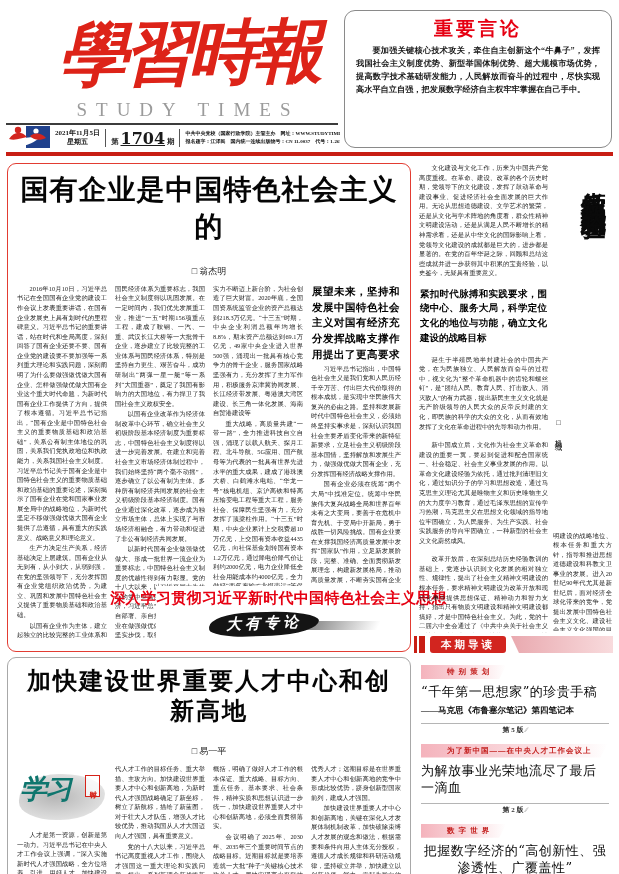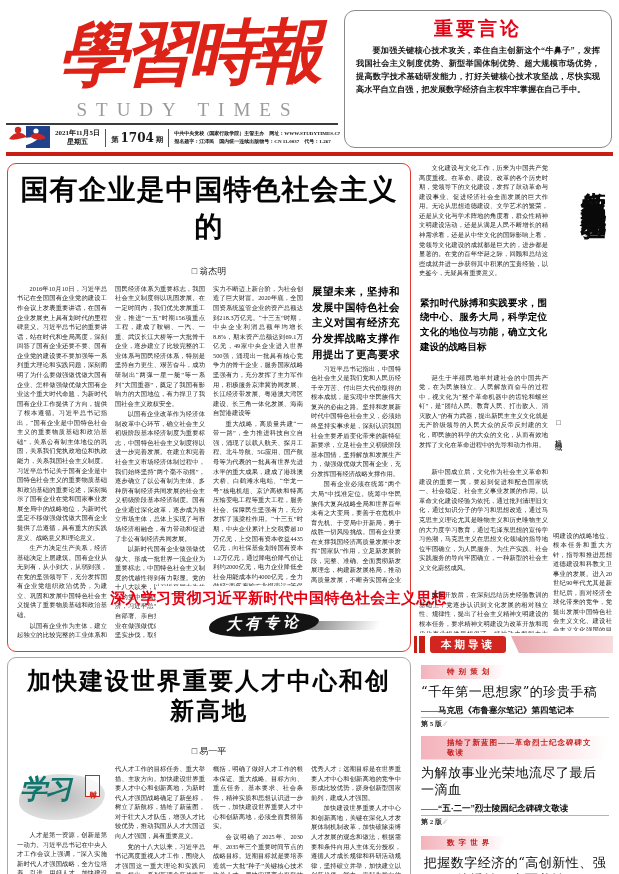--- a/index.html
+++ b/index.html
@@ -22,21 +22,21 @@
   }
   .top-rule { position:absolute; left:6px; top:123px; width:332px; height:2px; background:#3c3c3c; }
   .infobar {
     position:absolute; left:6px; top:126px; width:334px; height:24px;
     display:flex; align-items:center; gap:5px; overflow:hidden;
   }
   .emblem { flex:0 0 auto; }
   .ib-date { text-align:center; font-size:7px; font-weight:bold; line-height:1.3; white-space:nowrap; }
   .vdiv { width:1px; height:18px; background:#555; flex:0 0 auto; }
   .ib-issue { font-size:7.5px; font-weight:bold; white-space:nowrap; }
-  .ib-issue b { font-size:12px; font-family:"DejaVu Serif",serif; }
+  .ib-issue b { font-size:16px; font-family:"DejaVu Serif",serif;text-decoration:underline; }
   .ib-pub { font-size:5px; line-height:1.7; color:#111; white-space:nowrap; font-weight:bold; }
   .red-rule { position:absolute; left:6px; top:152px; width:607px; height:4px; background:#c81e14; }
   
   .quote-box {
     position:absolute; left:344px; top:10px; width:268px; height:138px;
     border:1.3px solid #8a8a8a; border-radius:11px; padding:5px 11px; background:#fff;
   }
   .quote-title {
     text-align:center; color:#e60012; font-weight:bold; font-size:19px;
     letter-spacing:3px; font-family:"Liberation Sans",sans-serif; margin-bottom:2px;
@@ -81,21 +81,21 @@
     position:absolute; left:40px; top:0; background:#141414; color:#fff;
     font-size:15px; font-style:italic; font-weight:bold; letter-spacing:4px;
     padding:2px 17px 3px; border-radius:48% 60% 55% 45% / 70% 55% 72% 45%;
     transform:rotate(-2deg); font-family:"DejaVu Serif",serif;
   }
   
   .right-article { position:absolute; left:419px; top:163px; width:193px; height:470px; display:flex; gap:5px; }
   .ra-text {
     width:129px; font-size:6.3px; line-height:1.52; text-align:justify; overflow:hidden; color:#1c1c1c;
   }
-  .ra-text p { text-indent:2em; margin-bottom:18px; }
+  .ra-text p { text-indent:2em; margin-bottom:9px; }
   .ra-subhead {
     font-size:9.5px; font-weight:bold; line-height:1.55; margin:7px 1px;
     text-indent:0 !important; color:#000;
   }
   .ra-side { width:59px; position:relative; }
   .vert-head {
     writing-mode:vertical-rl; font-family:"DejaVu Serif",serif; font-weight:bold;
     font-size:25px; letter-spacing:2px; height:352px; margin:8px 2px 0 auto; color:#0a0a0a;
   }
   .vert-author {
@@ -125,22 +125,22 @@
     clip-path:polygon(0 0,100% 0,calc(100% - 7px) 100%,0 100%);
     font-family:"Liberation Sans",sans-serif;
   }
   .dg-title {
     font-family:"DejaVu Serif",serif; font-size:13px; font-weight:normal;
     line-height:1.35; letter-spacing:0.5px; color:#0a0a0a;
   }
   .dg-title.center { text-align:center; }
   .dg-sub { font-size:8.5px; font-weight:bold; margin-top:4px; color:#111; }
   .dg-page {
-    border-top:1px solid #b5b5b5; margin-bottom:4px; padding-top:1px;
-    text-align:left; font-size:7px; color:#333; font-weight:bold;
+    border-top:1px solid #b5b5b5; margin-top:6px; margin-bottom:4px; padding-top:1px;
+    text-align:center; font-size:7px; color:#333; font-weight:bold;
   }
   .dg-page::after { content:" ∕∕"; color:#999; }
   
   .bottom-box {
     position:absolute; left:7px; top:657px; width:404px; height:230px;
     border:1.2px solid #a8a8a8; border-radius:9px; padding:8px 9px; background:#fff; overflow:hidden;
   }
   .bottom-headline {
     text-align:center; font-family:"DejaVu Serif",serif; font-weight:bold;
     font-size:24px; letter-spacing:2px; color:#050505; line-height:1.25;
@@ -200,21 +200,21 @@
     <span class="vdiv"></span>
     <span class="ib-pub">
       <span>中共中央党校（国家行政学院）主管主办　网址：WWW.STUDYTIMES.CN</span><br>
       <span>报名题字：江泽民　国内统一连续出版物号：CN 11-0037　代号：1-267</span>
     </span>
   </div>
   <div class="red-rule"></div>
 
   <div class="quote-box">
     <div class="quote-title">重要言论</div>
-    <div class="quote-body">要加强关键核心技术攻关，牵住自主创新这个“牛鼻子”，发挥我国社会主义制度优势、新型举国体制优势、超大规模市场优势，提高数字技术基础研发能力，打好关键核心技术攻坚战，尽快实现高水平自立自强，把发展数字经济自主权牢牢掌握在自己手中。</div>
+    <div class="quote-body">要加强关键核心技术攻关，牵住自主创新这个“牛鼻子”，发挥我国社会主义制度优势、新型举国体制优势、超大规模市场优势，提高数字技术基础研发能力，人民解放而奋斗的过程中，尽快实现高水平自立自强，把发展数字经济自主权牢牢掌握在自己手中。</div>
   </div>
 
   <div class="main-box">
     <div class="main-headline">
       <span>国有企业是中国特色社会主义的</span><br>
     </div>
     <div class="byline">□ 翁杰明</div>
     <div class="cols4">
       <p>2016年10月10日，习近平总书记在全国国有企业党的建设工作会议上发表重要讲话，在国有企业发展史上具有划时代的里程碑意义。习近平总书记的重要讲话，站在时代和全局高度，深刻回答了国有企业还要不要、国有企业党的建设要不要加强等一系列重大理论和实践问题，深刻阐明了为什么要做强做优做大国有企业、怎样做强做优做大国有企业这个重大时代命题，为新时代国有企业工作提供了方向，提供了根本遵循。习近平总书记指出，“国有企业是中国特色社会主义的重要物质基础和政治基础”，关系公有制主体地位的巩固，关系我们党执政地位和执政能力，关系我国社会主义制度。习近平总书记关于国有企业是中国特色社会主义的重要物质基础和政治基础的重要论述，深刻揭示了国有企业在党和国家事业发展全局中的战略地位，为新时代坚定不移做强做优做大国有企业提供了总遵循，具有重大的实践意义、战略意义和理论意义。</p>
       <p>生产力决定生产关系，经济基础决定上层建筑。国有企业从无到有，从小到大，从弱到强，在党的坚强领导下，充分发挥国有企业党组织政治优势，为建立、巩固和发展中国特色社会主义提供了重要物质基础和政治基础。</p>
@@ -258,23 +258,22 @@
       <div class="dg-label">本期导读</div>
       <div class="dg-tail"></div>
     </div>
     <div class="dg-item">
       <div><span class="dg-tag">特 别 策 划</span></div>
       <div class="dg-title">“千年第一思想家”的珍贵手稿</div>
       <div class="dg-sub">——马克思《布鲁塞尔笔记》第四笔记本</div>
       <div class="dg-page">第 5 版</div>
     </div>
     <div class="dg-item">
-      <div><span class="dg-tag">描绘了新蓝图——革命烈士纪念碑碑文敬读</span></div>
+      <div><span class="dg-tag">为了新中国——在中央人才工作会议上</span></div>
       <div class="dg-title">为解放事业光荣地流尽了最后一滴血</div>
-      <div class="dg-sub">——“五·二一”烈士陵园纪念碑碑文敬读</div>
       <div class="dg-page">第 2 版</div>
     </div>
     <div class="dg-item">
       <div><span class="dg-tag">数 字 世 界</span></div>
       <div class="dg-title center">把握数字经济的“高创新性、强渗透性、广覆盖性”</div>
 
     </div>
   </div>
 
   <div class="bottom-box">

